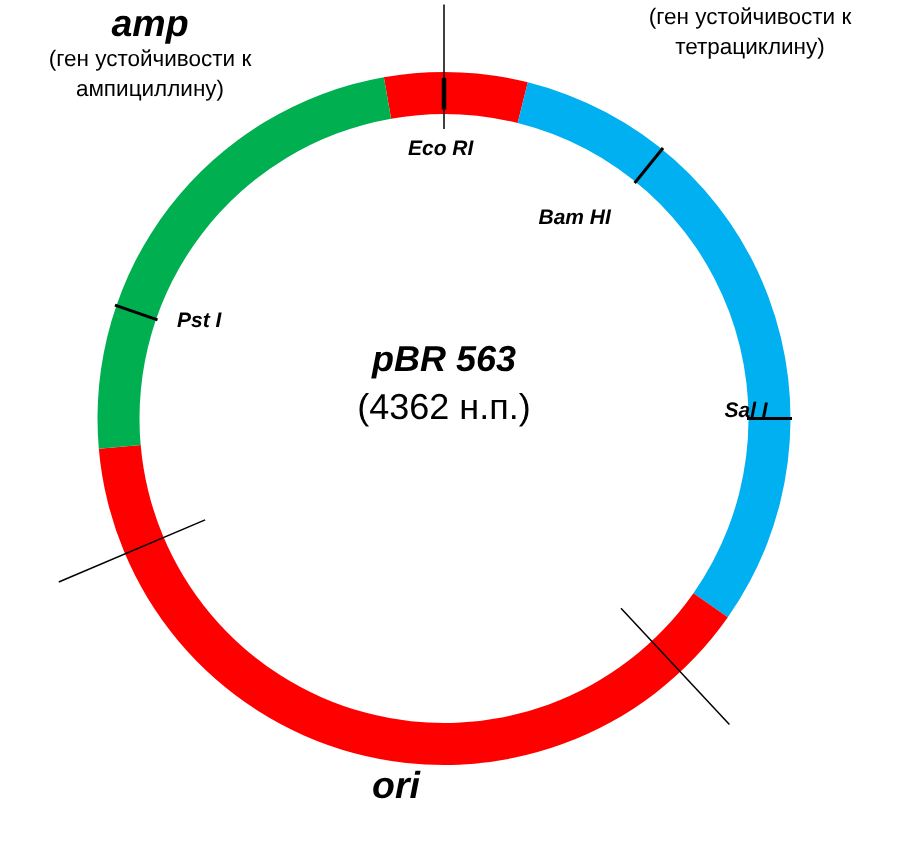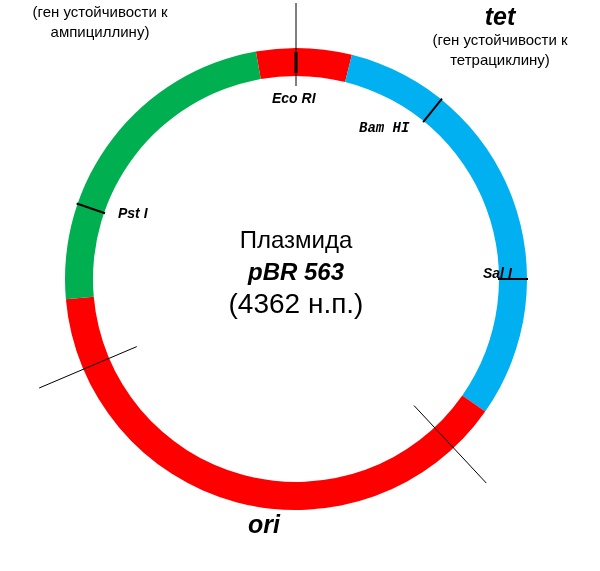--- a/index.html
+++ b/index.html
@@ -6,21 +6,21 @@
   body { width: 600px; height: 571px; position: relative; overflow: hidden;
          font-family: "Liberation Sans", "DejaVu Sans", sans-serif; color: #000; }
   svg.map { position: absolute; left: 0; top: 0; }
   .label { position: absolute; text-align: center; white-space: nowrap; }
   .gene { font-weight: bold; font-style: italic; font-size: 25px; line-height: 28px; }
   .desc { font-size: 15px; line-height: 20px; }
   .site { position: absolute; font-weight: bold; font-style: italic; font-size: 14px; white-space: nowrap; }
   .center { position: absolute; left: 196px; top: 224px; width: 200px; text-align: center; }
   .center .t1 { font-size: 24px; line-height: 32px; }
   .center .t2 { font-size: 24px; line-height: 32px; font-weight: bold; font-style: italic; }
-  .center .t3 { font-size: 28px; line-height: 32px; }
+  .center .t3 { font-size: 24px; line-height: 32px; }
 </style>
 </head>
 <body>
 
 <svg class="map" width="600" height="571" viewBox="0 0 600 571">
   <g id="ring">
       <path d="M255.8872709589391,51.50940905417994 A231,231 0 0 1 351.8839578835233,54.861687230244826 L345.1101448067326,82.02996756597273 A203,203 0 0 0 260.7494199336131,79.08402613852178 Z" fill="#ff0000"></path>
       <path d="M351.8839578835233,54.861687230244826 A231,231 0 0 1 485.2241222307571,411.49615679709166 L462.2878649906653,395.43601657926234 A203,203 0 0 0 345.1101448067326,82.02996756597273 Z" fill="#00b0f0"></path>
       <path d="M485.2241222307571,411.49615679709166 A231,231 0 0 1 65.87902474080678,299.1329765747091 L93.77247628737567,296.6926157777747 A203,203 0 0 0 462.2878649906653,395.43601657926234 Z" fill="#ff0000"></path>
       <path d="M65.87902474080678,299.1329765747091 A231,231 0 0 1 255.8872709589391,51.50940905417994 L260.7494199336131,79.08402613852178 A203,203 0 0 0 93.77247628737567,296.6926157777747 Z" fill="#00b050"></path>
@@ -30,36 +30,35 @@
       <line x1="296" y1="52" x2="296" y2="73" stroke="#000" stroke-width="3"></line>
       <line x1="442.0023307235623" y1="98.70213694198279" x2="423.1227189920672" y2="122.0165157856919" stroke="#000" stroke-width="2"></line>
       <line x1="528" y1="279" x2="498" y2="279" stroke="#000" stroke-width="2"></line>
       <line x1="76.63969046095852" y1="203.46818816593964" x2="105.00524772893803" y2="213.23523279965434" stroke="#000" stroke-width="2"></line>
       <line x1="486.2775424574371" y1="483.04768275174854" x2="413.9857162908122" y2="405.52419038011647" stroke="#000" stroke-width="1"></line>
       <line x1="39.17914588676922" y1="388.0139848485075" x2="136.75266035272784" y2="346.59648522864444" stroke="#000" stroke-width="1"></line>
     </g>
 </svg>
 
 <div class="label" style="left:0px; top:2px; width:200px;">
+  <div class="gene">amp</div>
   <div class="desc">(ген устойчивости к</div>
   <div class="desc">ампициллину)</div>
 </div>
 
 <div class="label" style="left:400px; top:2px; width:200px;">
-  <div class="gene">tet</div>
   <div class="desc">(ген устойчивости к</div>
   <div class="desc">тетрациклину)</div>
 </div>
 
 <div class="label" style="left:104px; top:510px; width:320px;">
   <div class="gene">ori</div>
 </div>
 
 <div class="site" style="left:272px; top:90px;">Eco RI</div>
-<div class="site" style="left:359px; top:120px;font-family:Liberation Mono, monospace;">Bam HI</div>
+<div class="site" style="left:359px; top:136px;">Bam HI</div>
 <div class="site" style="left:451px; top:265px;margin-left:32px;">Sal I</div>
 <div class="site" style="left:118px; top:205px;text-align:center;">Pst I</div>
 
 <div class="center">
-  <div class="t1">Плазмида</div>
   <div class="t2">pBR 563</div>
   <div class="t3">(4362 н.п.)</div>
 </div>
 
 </body></html>

